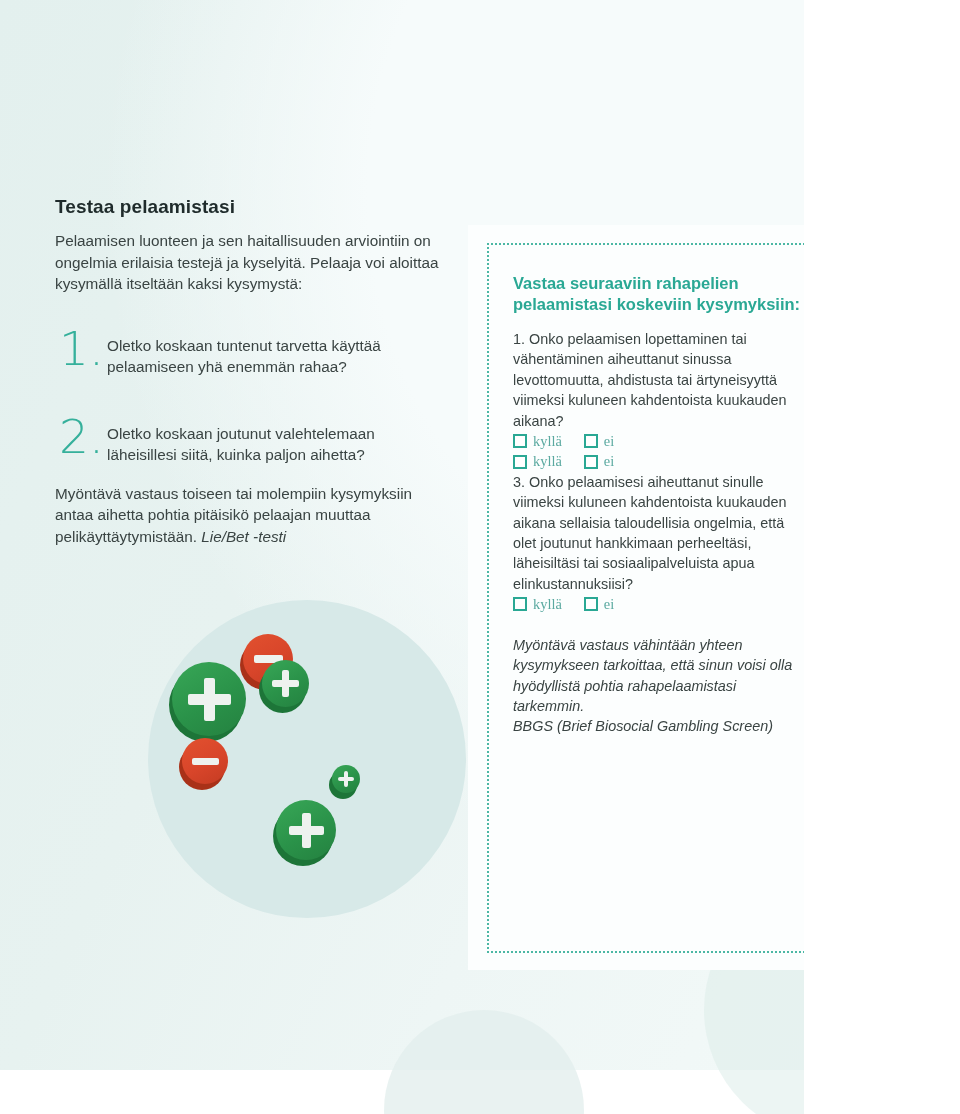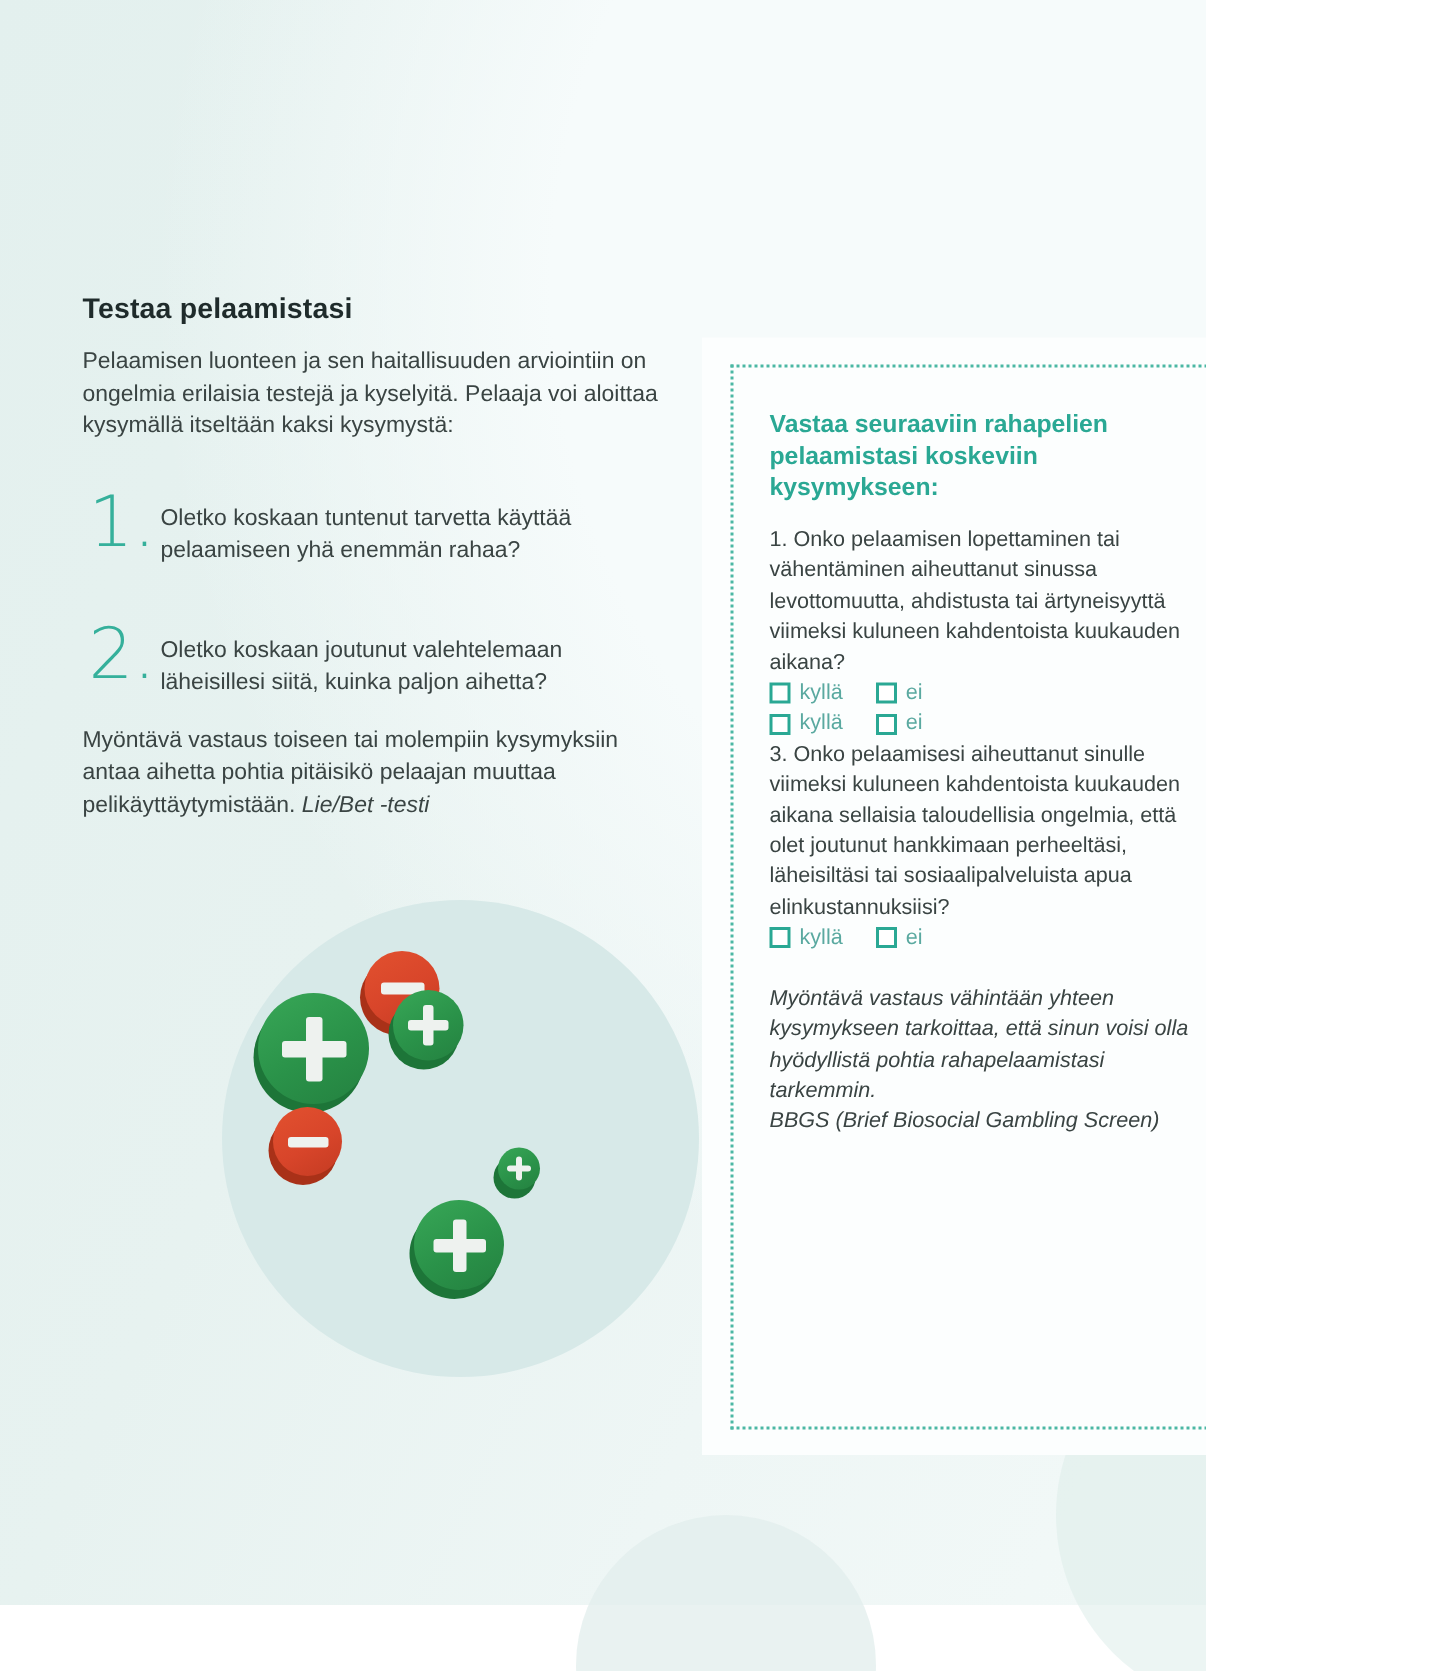--- a/index.html
+++ b/index.html
@@ -126,21 +126,21 @@
     font-size:16.5px;line-height:21px;
     margin:0 0 14px 0;
   }
   .q-block{
     font-size:14.4px;line-height:20.4px;color:#3a4443;
   }
   .q-text{margin:0;}
   .answers{
     margin:0 0 0 0;padding:0;
     display:flex;gap:22px;align-items:center;
-    color:#5aa9a0;font-size:14.4px;line-height:20.4px;
+    color:#5aa9a0;font-size:14.4px;line-height:20.4px;font-family:Liberation Serif, serif;
   }
   .ans{display:inline-flex;align-items:center;gap:6px;}
   .cbox{
     display:inline-block;width:10px;height:10px;
     border:2px solid #2aa894;
     background:#ffffff;
   }
   .card-footer{
     font-size:14.4px;line-height:20.4px;color:#3a4443;
     margin-top:20px;
@@ -232,21 +232,21 @@
     </div>
 
     <div class="closing">
       <span>Myöntävä vastaus toiseen tai molempiin kysymyksiin antaa aihetta pohtia pitäisikö pelaajan muuttaa pelikäyttäytymistään. </span><span class="ital">Lie/Bet -testi</span>
     </div>
   </div>
 
   <div class="card">
     <div class="card-inner">
       <div class="card-pad">
-        <div class="card-heading">Vastaa seuraaviin rahapelien pelaamistasi koskeviin kysymykseen:</div>
+        <div class="card-heading">Vastaa seuraaviin rahapelien pelaamistasi koskeviin kysymyksiin:</div>
 
         <div class="q-block">
           <p class="q-text">1. Onko pelaamisen lopettaminen tai vähentäminen aiheuttanut sinussa levottomuutta, ahdistusta tai ärtyneisyyttä viimeksi kuluneen kahdentoista kuukauden aikana?</p>
           <div class="answers">
             <label class="ans">
               <span class="cbox"></span>
               <span>kyllä</span>
             </label>
             <label class="ans">
               <span class="cbox"></span>

